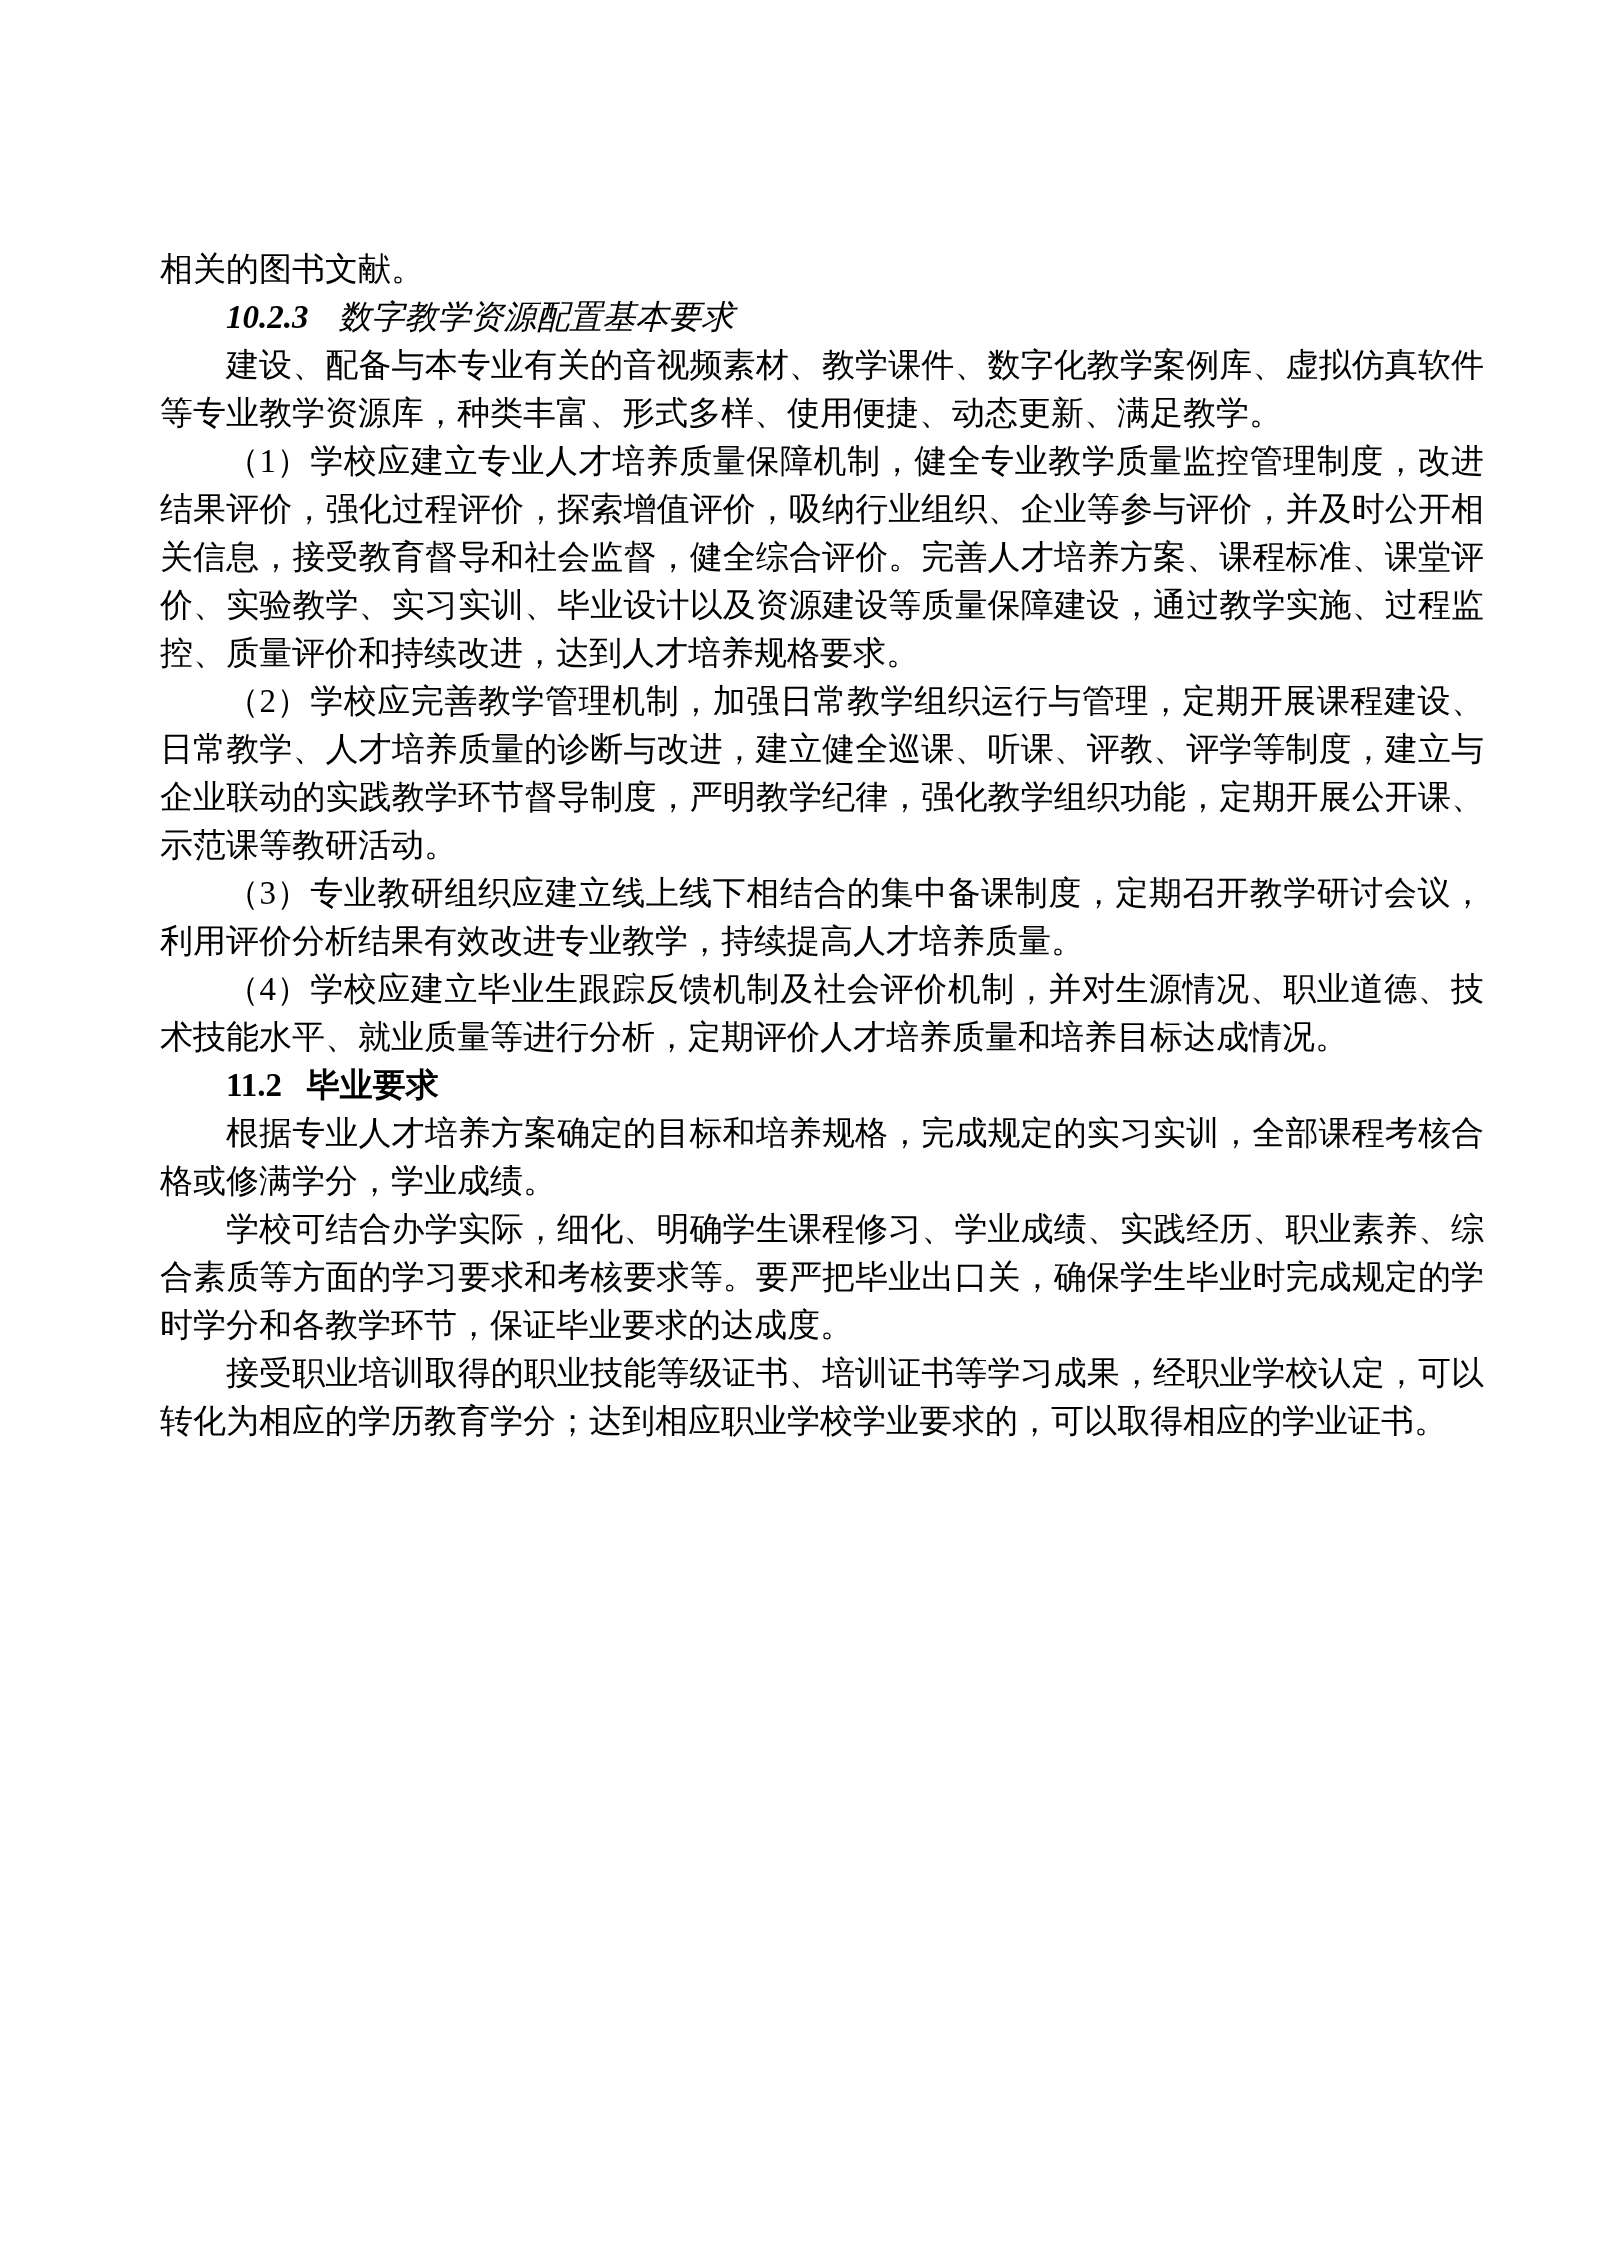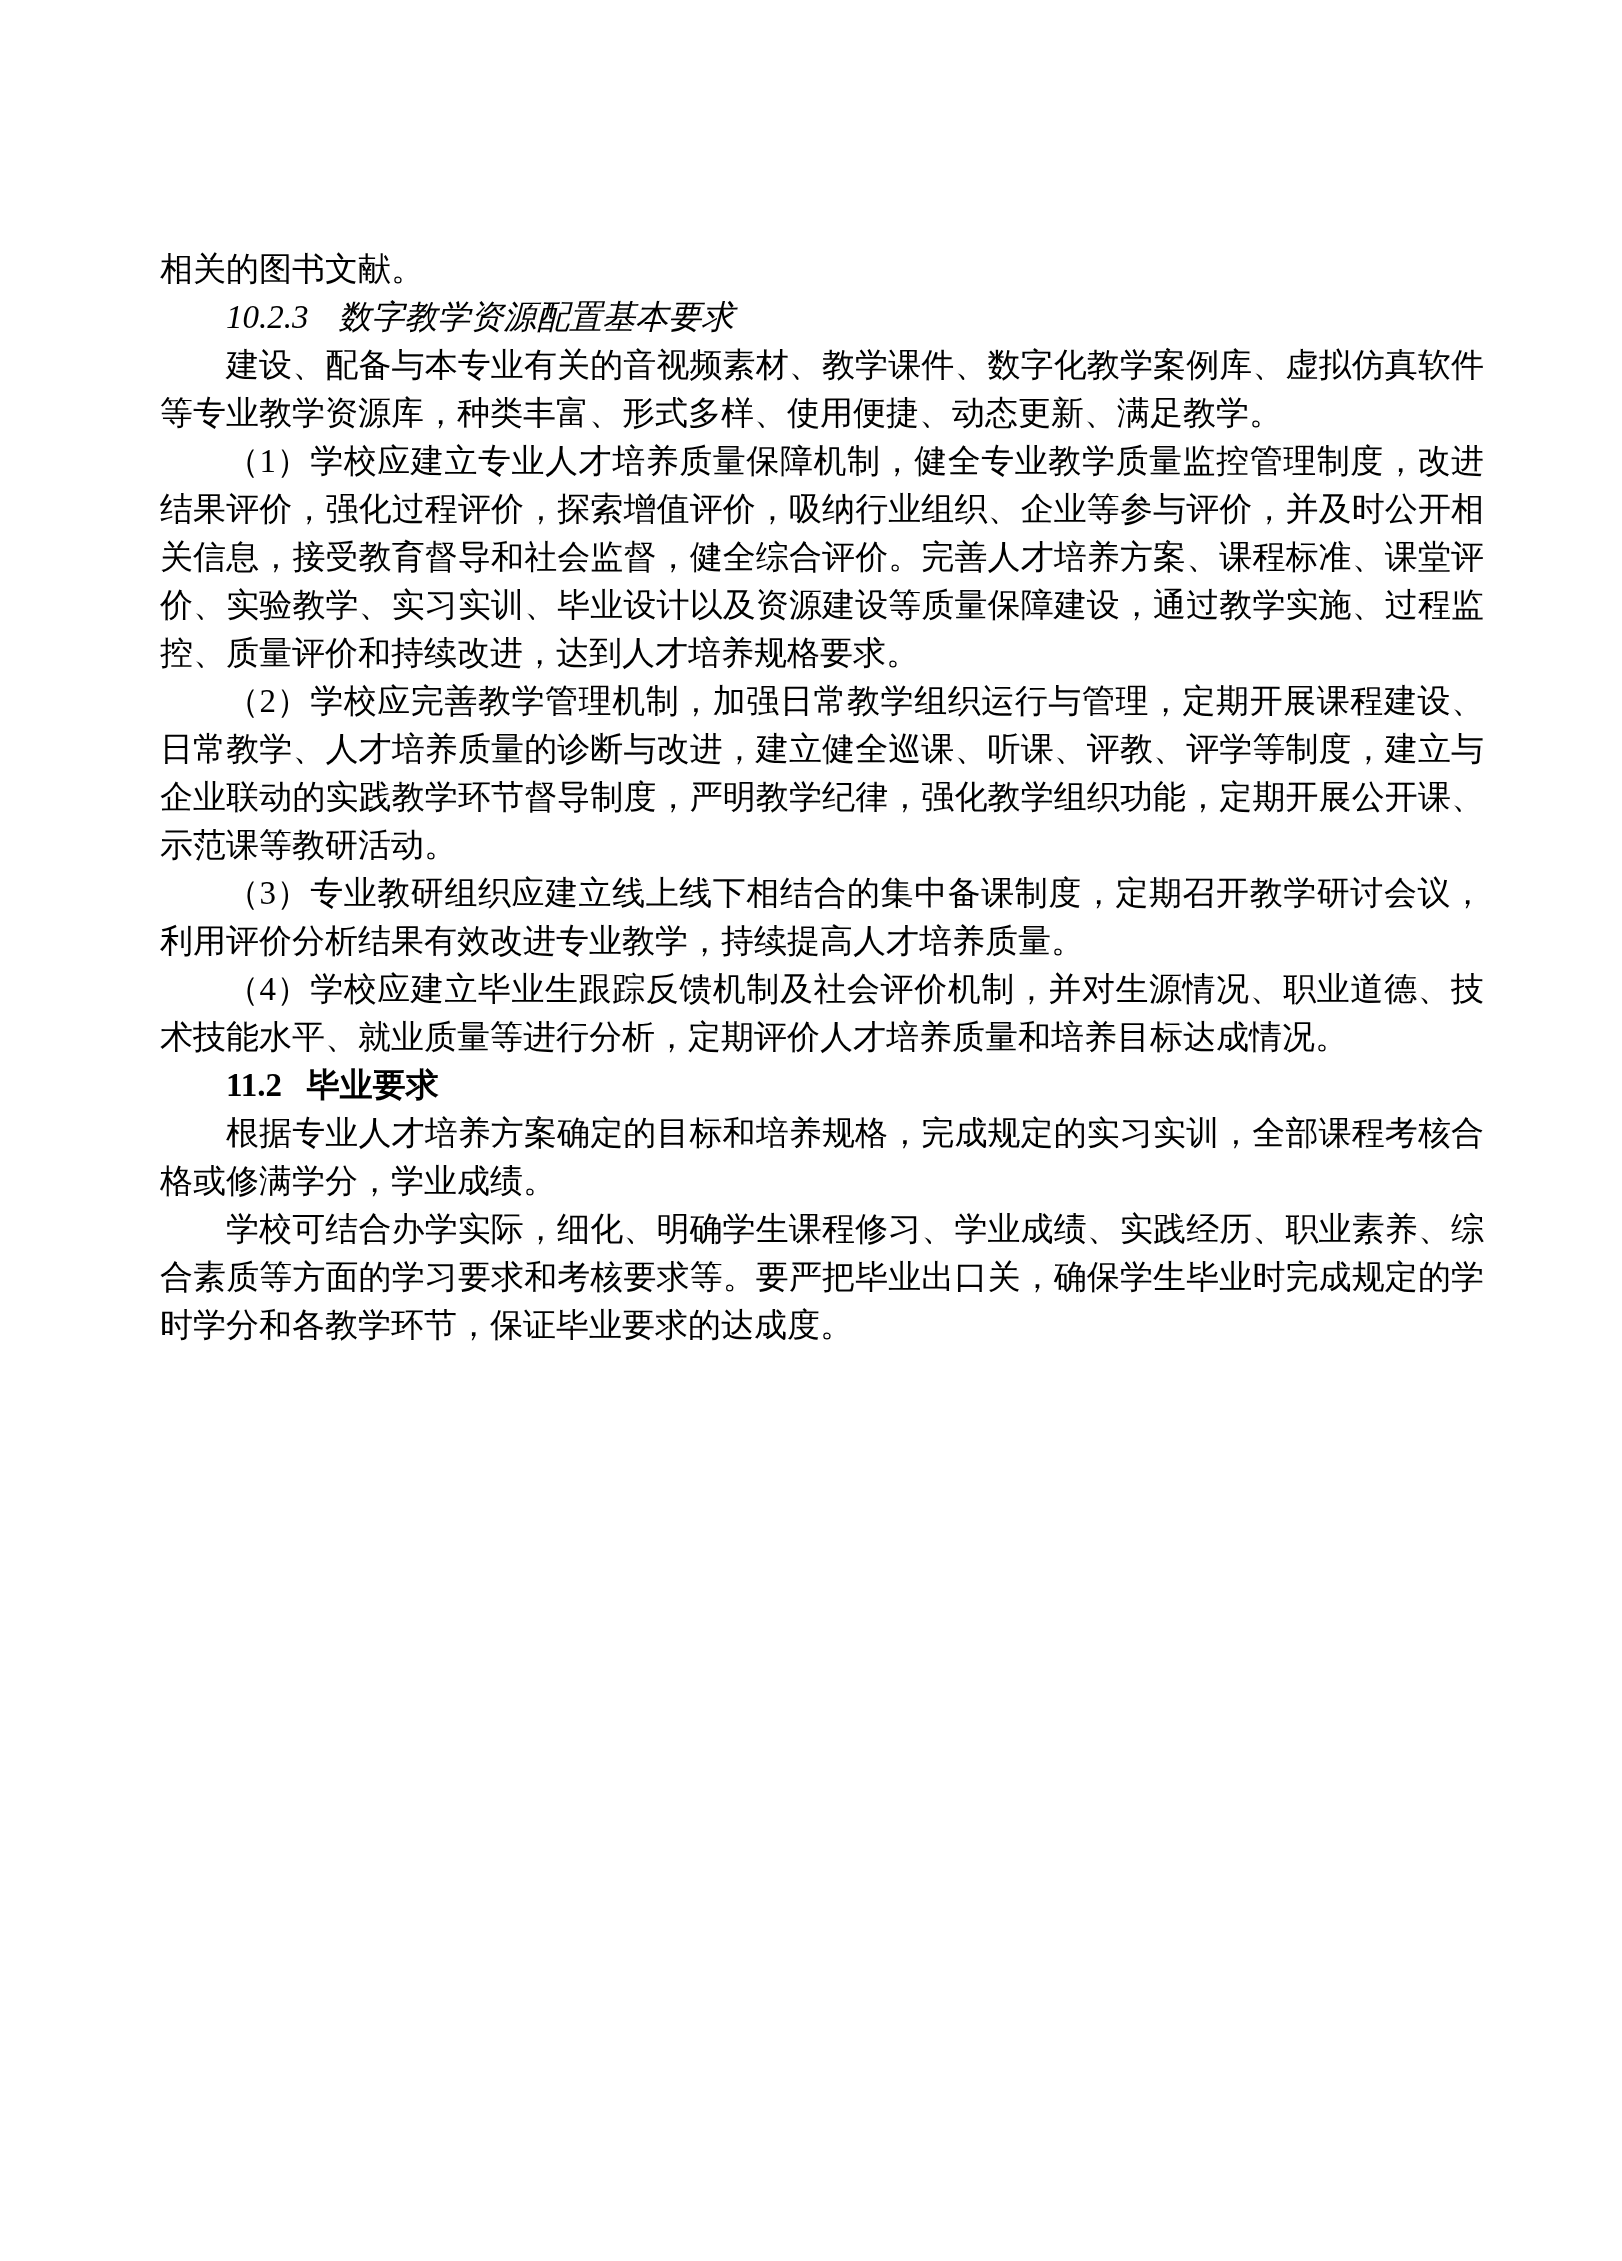--- a/index.html
+++ b/index.html
@@ -26,21 +26,21 @@
     text-justify: inter-ideograph;
     text-indent: 2em;
     word-break: break-all;
   }
   .noindent { text-indent: 0; }
   .heading-kaiti {
     text-indent: 2em;
     font-style: italic;
   }
   .heading-kaiti .hnum {
-    font-weight: normal;
+    font-weight: bold;
     margin-right: 0.9em;
   }
   .h1 {
     margin: 22.5px 0 25px 0;
     font-family: "Liberation Sans", "DejaVu Sans", sans-serif;
     font-weight: bold;
     font-size: 34px;
     line-height: 48px;
     text-indent: 0;
   }
@@ -91,17 +91,18 @@
   <p class="body">（4）学校应建立毕业生跟踪反馈机制及社会评价机制，并对生源情况、职业道德、技术技能水平、就业质量等进行分析，定期评价人才培养质量和培养目标达成情况。</p>
 
   <p class="h2">
     <span class="hnum">11.2</span><span>毕业要求</span>
   </p>
 
   <p class="body">根据专业人才培养方案确定的目标和培养规格，完成规定的实习实训，全部课程考核合格或修满学分，学业成绩。</p>
 
   <p class="body">学校可结合办学实际，细化、明确学生课程修习、学业成绩、实践经历、职业素养、综合素质等方面的学习要求和考核要求等。要严把毕业出口关，确保学生毕业时完成规定的学时学分和各教学环节，保证毕业要求的达成度。</p>
 
+  <p class="body">接受职业培训取得的职业技能等级证书、培训证书等学习成果，经职业学校认定，可以转化为相应的学历教育学分；达到相应职业学校学业要求的，可以取得相应的学业证书。</p>
 
   <div class="page-number">10</div>
 
 </div>
 
 
 </body></html>

